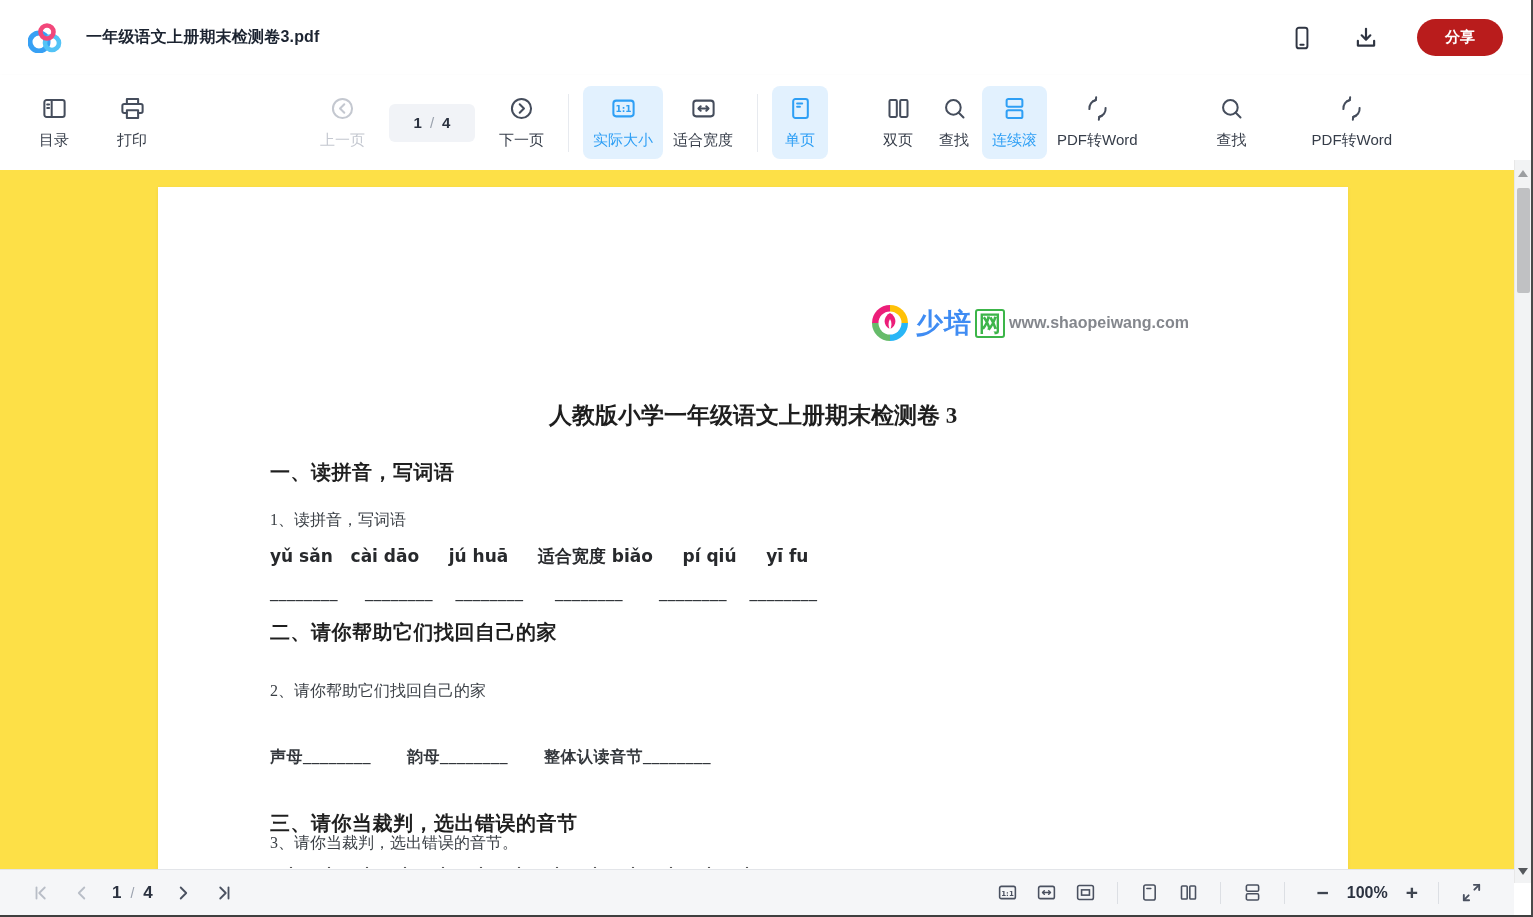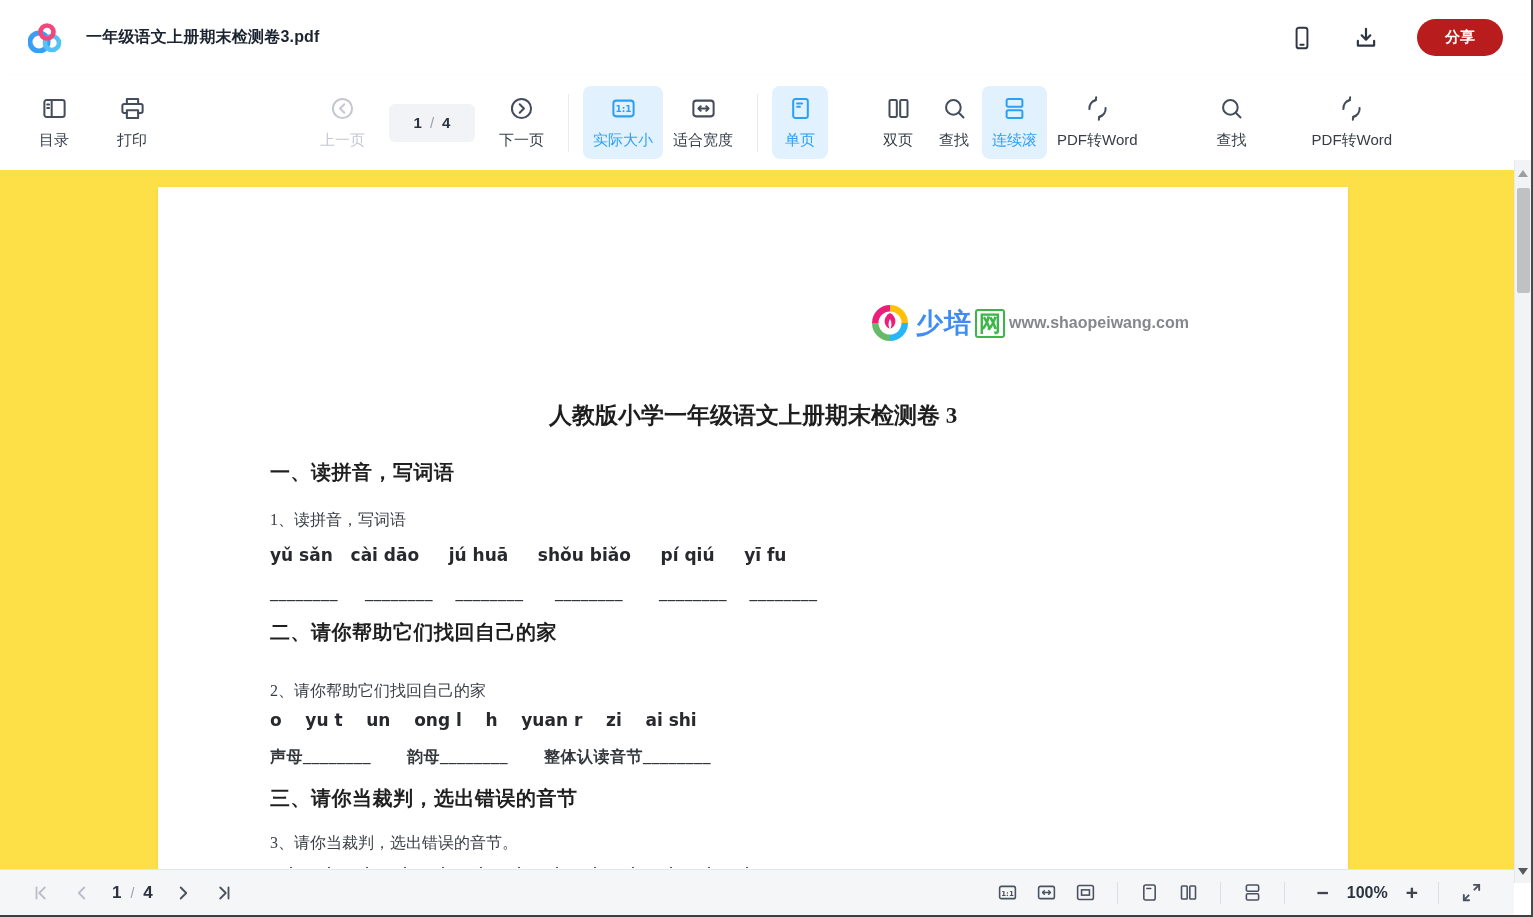--- a/index.html
+++ b/index.html
@@ -323,29 +323,28 @@
       </span>
       <span class="brand-zh">少培</span>
       <span class="brand-net">网</span>
       <span class="brand-url">www.shaopeiwang.com</span>
     </div>
 
     <h1 class="pdf-el doc-title">人教版小学一年级语文上册期末检测卷 3</h1>
 
     <h2 class="pdf-el sec-head" style="top:272px;">一、读拼音，写词语</h2>
     <div class="pdf-el sec-item" style="top:323px;">1、读拼音，写词语</div>
-    <div class="pdf-el pinyin" style="top:358px;">yǔ sǎn   cài dāo     jú huā     shǒu biǎo     pí qiú     yī fu</div>
+    <div class="pdf-el pinyin" style="top:358px;">yǔ sǎn   cài dāo     jú huā     适合宽度 biǎo     pí qiú     yī fu</div>
     <div class="pdf-el blanks" style="top:398px;">________      ________     ________       ________        ________     ________</div>
 
     <h2 class="pdf-el sec-head" style="top:432px;">二、请你帮助它们找回自己的家</h2>
     <div class="pdf-el sec-item" style="top:494px;">2、请你帮助它们找回自己的家</div>
-    <div class="pdf-el pinyin" style="top:523px;">o    yu t    un    ong l    h    yuan r    zi    ai shi</div>
     <div class="pdf-el blanks" style="top:560px;"><span class="blanks-cn">声母</span><span>________</span><span class="blanks-cn">        韵母</span><span>________</span><span class="blanks-cn">        整体认读音节</span><span>________</span></div>
 
-    <h2 class="pdf-el sec-head" style="top:598px;text-align:center;">三、请你当裁判，选出错误的音节</h2>
+    <h2 class="pdf-el sec-head" style="top:623px;text-align:center;">三、请你当裁判，选出错误的音节</h2>
     <div class="pdf-el sec-item" style="top:646px;">3、请你当裁判，选出错误的音节。</div>
     <div class="pdf-el clipped-line"></div>
   </div>
 </main>
 
 <div class="scrollbar">
   <div class="sb-arrow sb-up"></div>
   <div class="sb-thumb"></div>
   <div class="sb-arrow sb-down"></div>
 </div>

